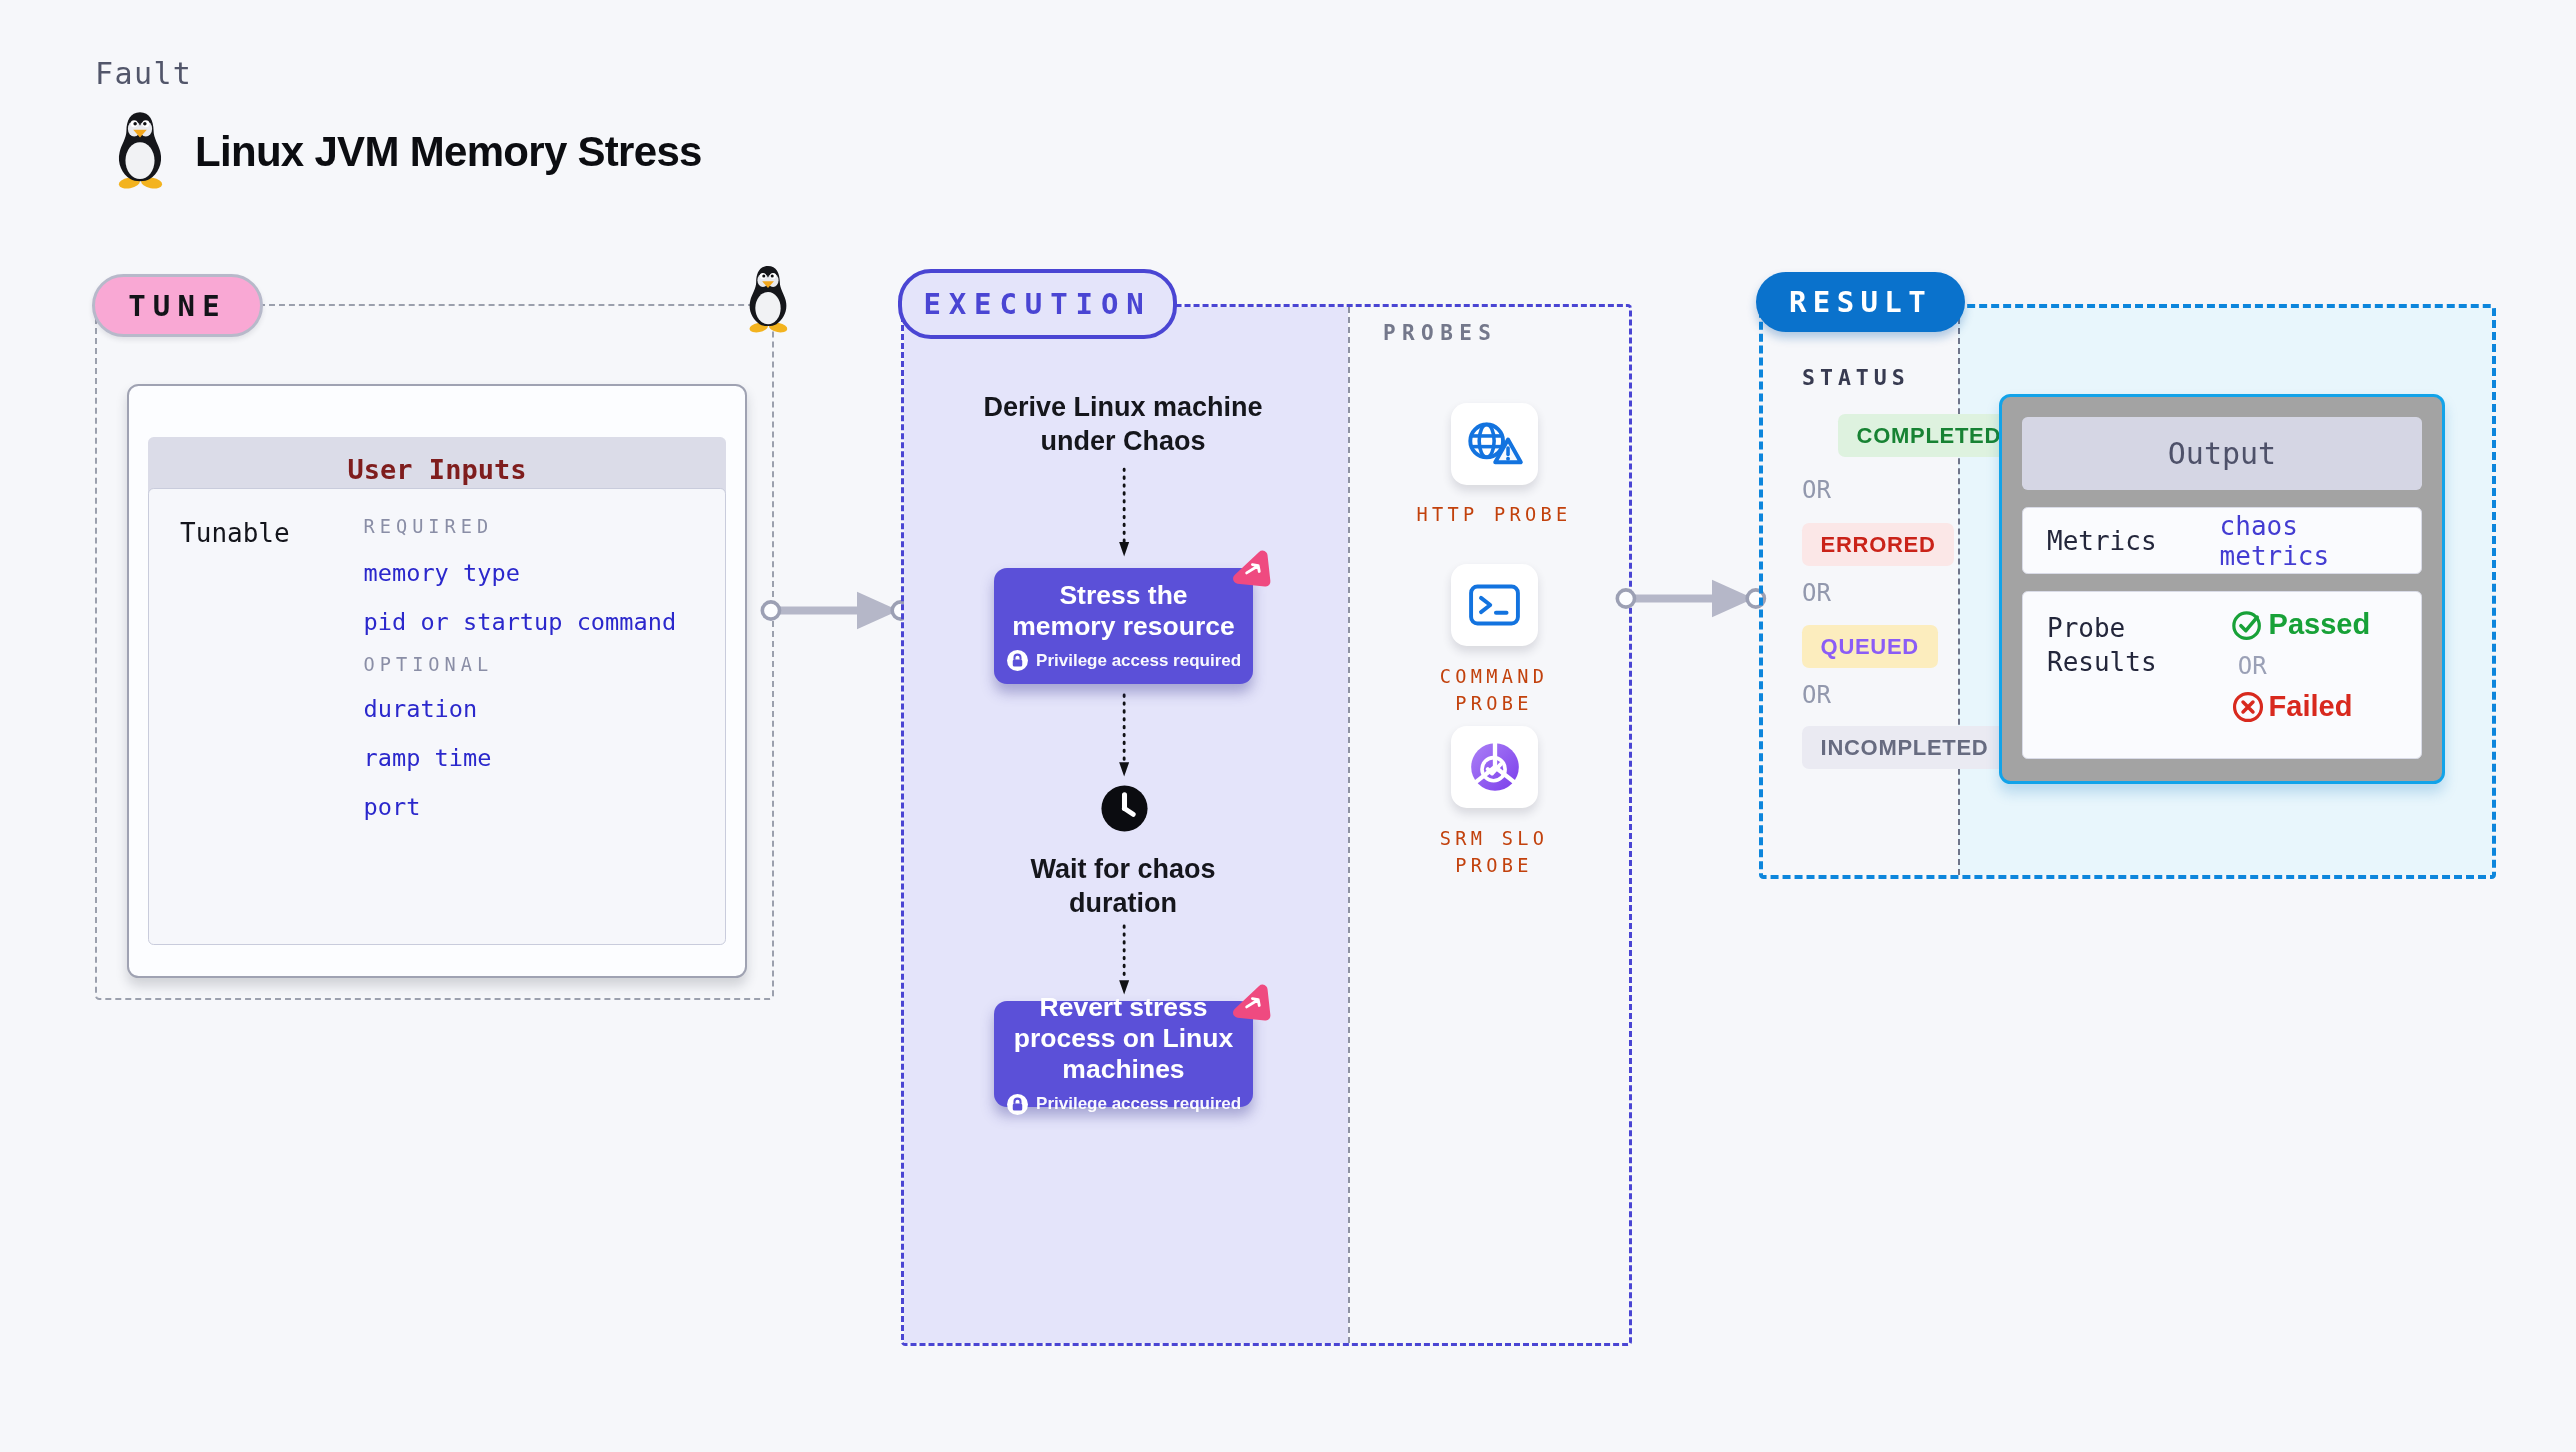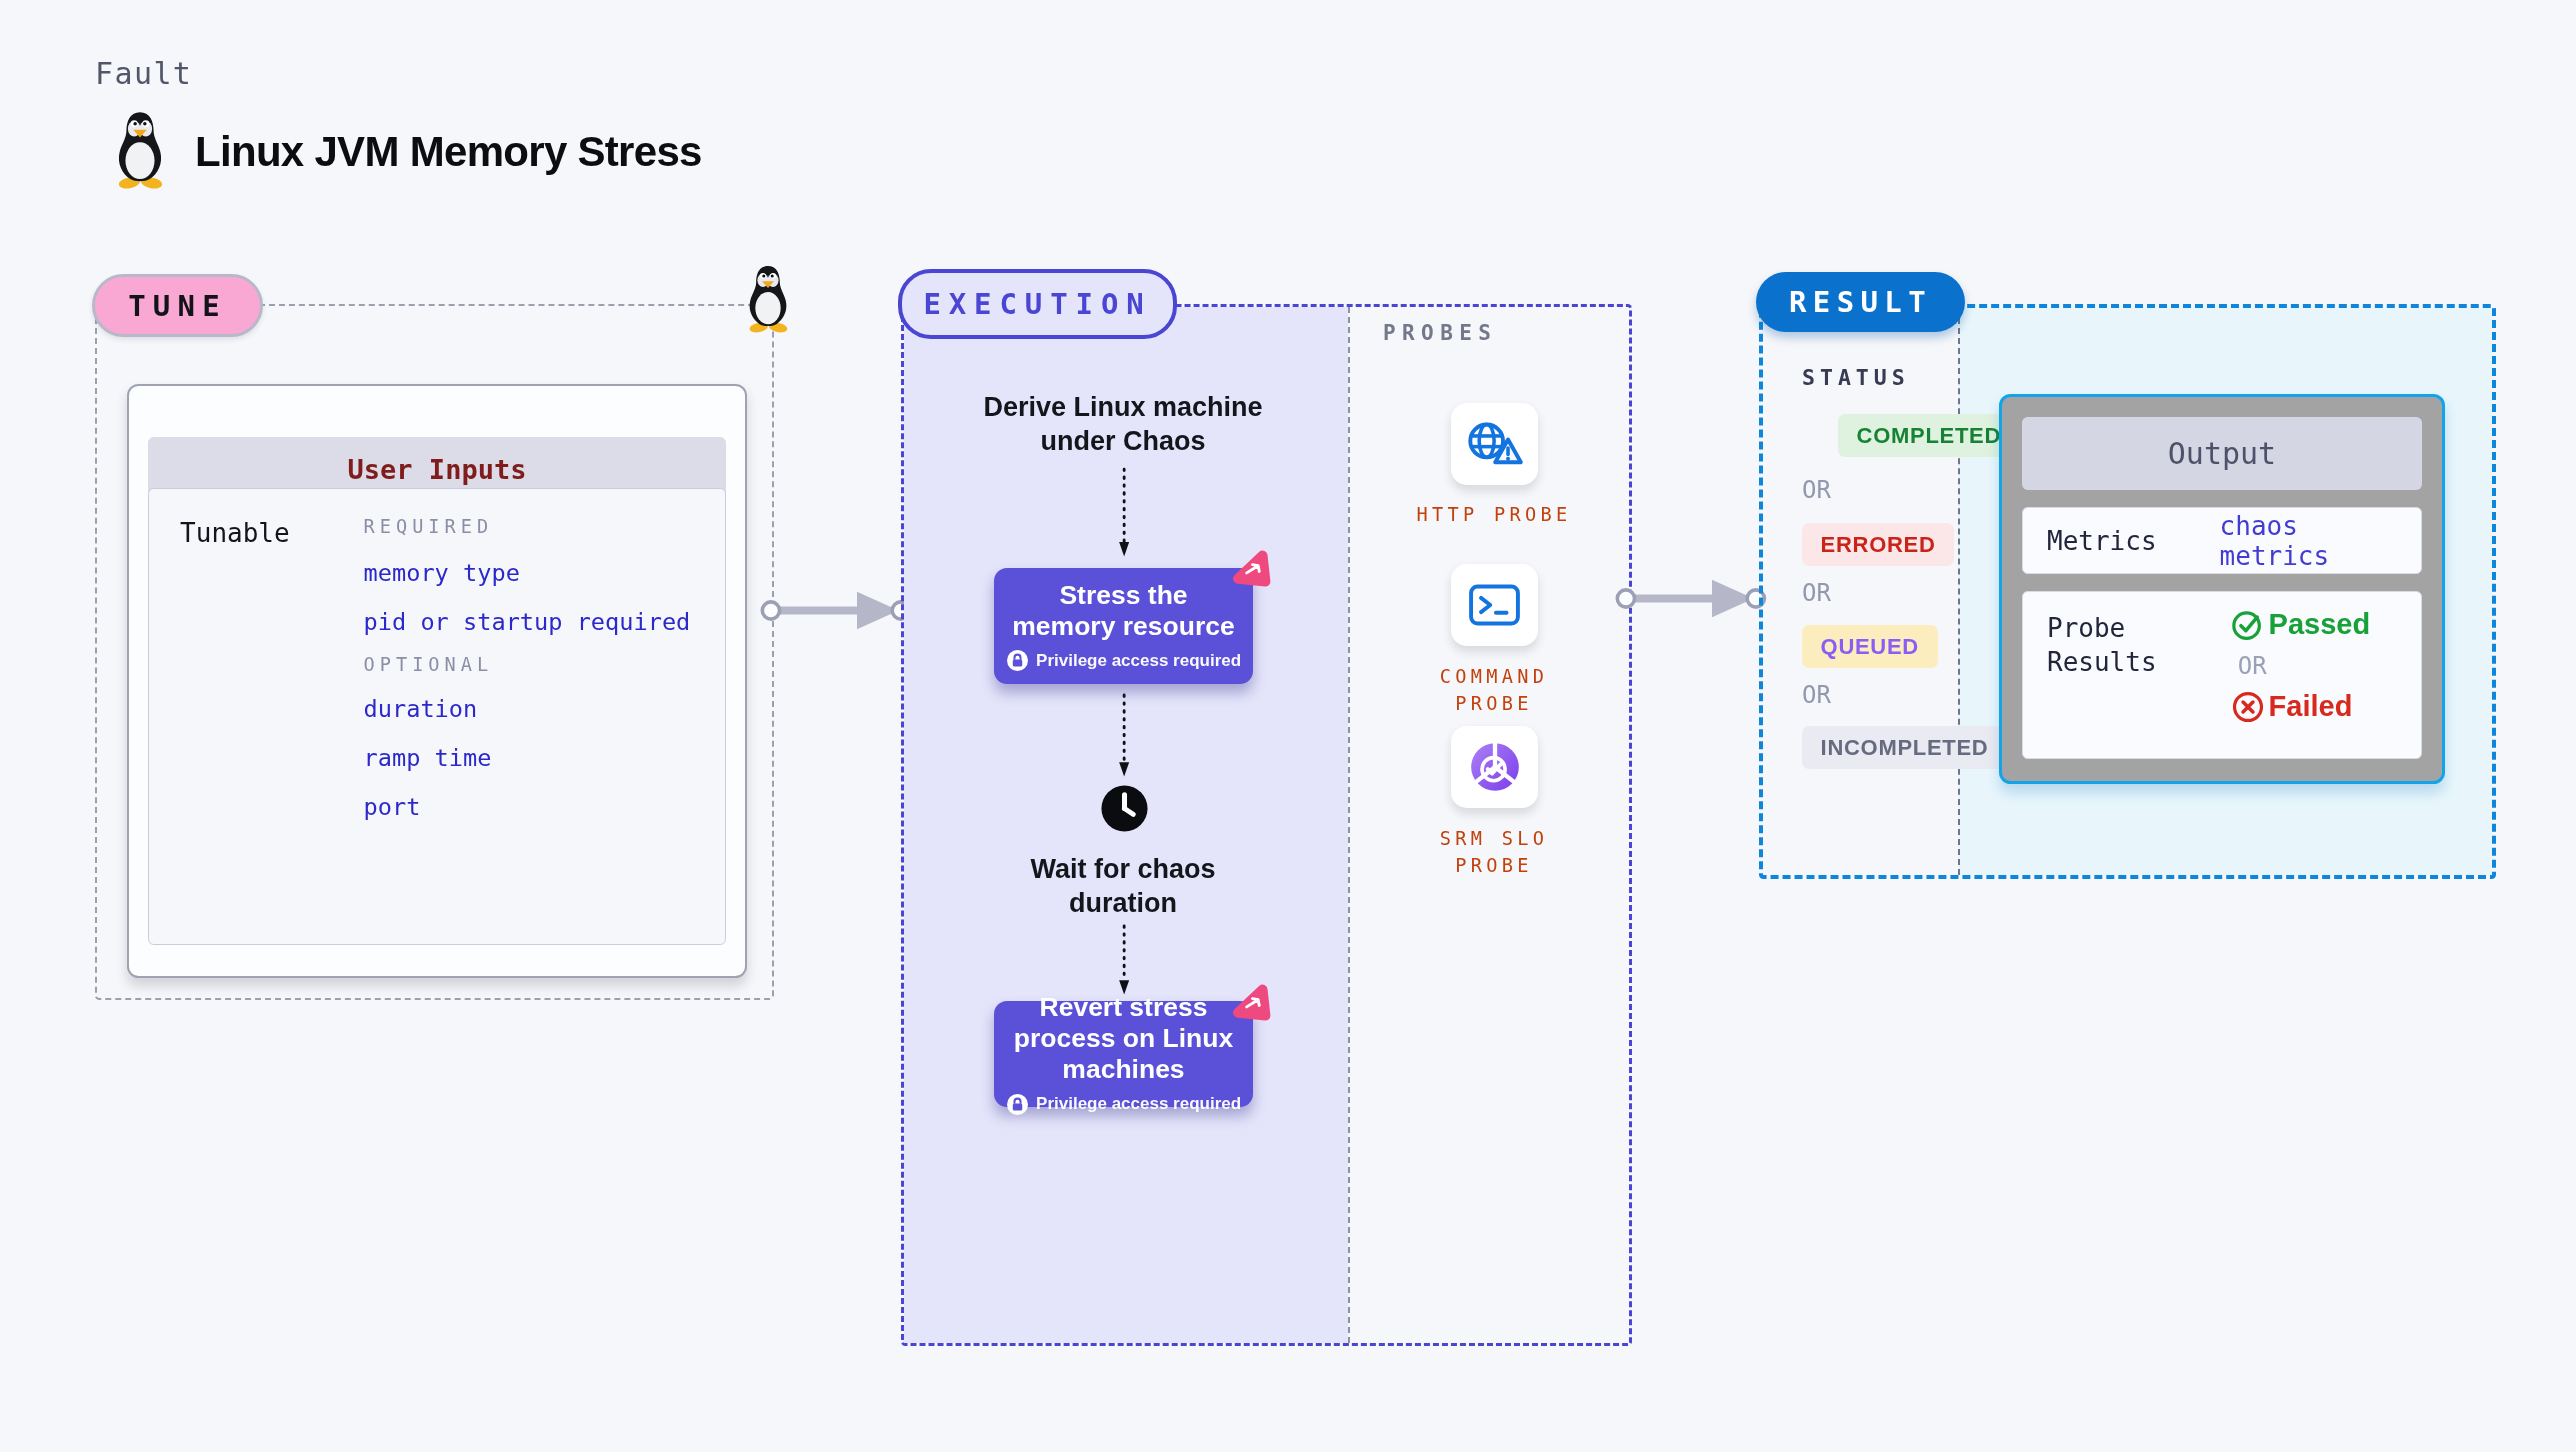--- a/index.html
+++ b/index.html
@@ -126,21 +126,21 @@
       <circle cx="37" cy="15" r="1.8" fill="#101114"></circle>
     <path d="M25 21 L39 21 L32 29 Z" fill="#f3a71d"></path>
   </svg>
 
   <div class="abs mono ui-card">
     <div class="ui-card-header">User Inputs</div>
     <div class="ui-table">
       <div class="tunable">Tunable</div>
       <div class="group-label" style="top:27px">REQUIRED</div>
       <div class="field-value" style="top:70px">memory type</div>
-      <div class="field-value" style="top:119px">pid or startup required</div>
+      <div class="field-value" style="top:119px">pid or startup command</div>
       <div class="group-label" style="top:165px">OPTIONAL</div>
       <div class="field-value" style="top:206px">duration</div>
       <div class="field-value" style="top:255px">ramp time</div>
       <div class="field-value" style="top:304px">port</div>
     </div>
   </div>
 
   <svg class="abs" style="left:758px;top:586px" width="155" height="49" viewBox="0 0 216 68">
     <line x1="28" y1="34" x2="150" y2="34" stroke="#b5b7c8" stroke-width="11"></line>
     <polygon points="138,8 196,34 138,60" fill="#b5b7c8"></polygon>

